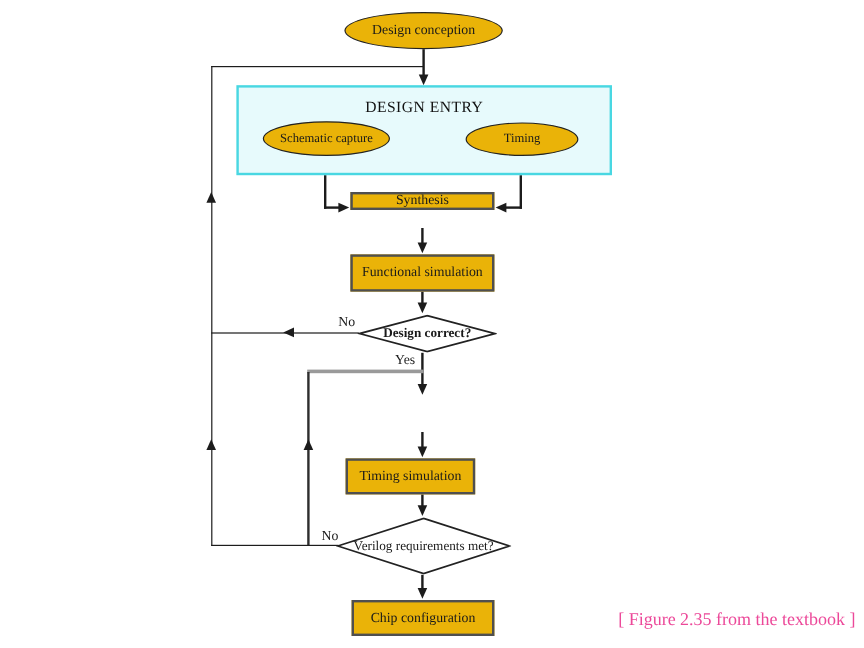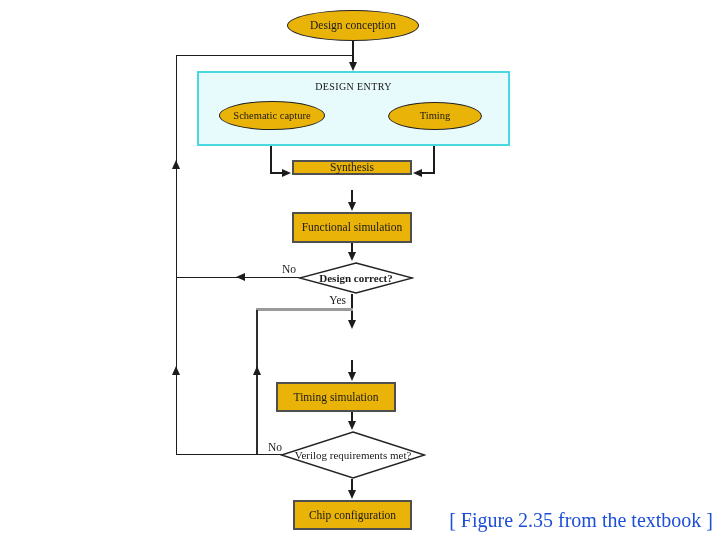--- a/index.html
+++ b/index.html
@@ -11,28 +11,28 @@
   .ar{position:absolute;width:0;height:0;}
   .ar.down{border-left:4px solid transparent;border-right:4px solid transparent;border-top:9px solid #1c1c1c;}
   .ar.up{border-left:4px solid transparent;border-right:4px solid transparent;border-bottom:9px solid #1c1c1c;}
   .ar.left{border-top:4px solid transparent;border-bottom:4px solid transparent;border-right:9px solid #1c1c1c;}
   .ar.right{border-top:4px solid transparent;border-bottom:4px solid transparent;border-left:9px solid #1c1c1c;}
   .node{position:absolute;display:flex;align-items:center;justify-content:center;
         text-align:center;font-size:11.5px;line-height:1.1;background:#eab308;box-sizing:border-box;}
   .ellipse{border:1.5px solid #222;border-radius:50%;}
   .rect{border:2px solid #4f4f4f;}
   .entry-box{position:absolute;box-sizing:border-box;border:2px solid #49d7e2;background:#e7fafc;}
-  .entry-title{position:absolute;top:8px;left:0;width:100%;text-align:center;font-size:10px;
+  .entry-title{position:absolute;top:8px;left:0;width:100%;text-align:center;font-size:13px;
                letter-spacing:0.4px;color:#111;}
   .diamond{position:absolute;}
   .diamond svg{display:block;}
   .diamond .dlabel{position:absolute;left:0;top:0;width:100%;height:100%;display:flex;
                    align-items:center;justify-content:center;font-size:11px;}
   .edge-label{position:absolute;font-size:11.5px;}
-  .caption{position:absolute;right:7px;top:509px;font-size:20px;color:#1d4ed8;text-align:right;}
+  .caption{position:absolute;right:7px;top:509px;font-size:15px;color:#ec4899;text-align:right;}
 </style>
 </head>
 <body>
 
 <div class="slide">
 
   <div class="ln" style="left:176px;top:55px;width:177px;height:1px;"></div>
   <div class="ln" style="left:176px;top:55px;width:1px;height:400px;"></div>
   <div class="ln" style="left:352px;top:41px;width:2px;height:23px;"></div>
   <div class="ln" style="left:270px;top:130px;width:2px;height:44px;"></div>
@@ -89,21 +89,21 @@
   </div>
 
   <div class="diamond" style="left:298px;top:262px;width:116px;height:32px;font-weight:bold;">
     <svg width="116" height="32" viewBox="0 0 116 32">
       <polygon points="58,1 114.5,16 58,31 1.5,16" fill="#ffffff" stroke="#222222" stroke-width="1.4"></polygon>
     </svg>
     <div class="dlabel">Design correct?</div>
   </div>
 
 
-  <div class="node rect" style="left:276px;top:382px;width:120px;height:30px;">
+  <div class="node rect" style="left:288px;top:382px;width:108px;height:30px;">
     <span>Timing simulation</span>
   </div>
 
   <div class="diamond" style="left:280px;top:431px;width:146px;height:48px;">
     <svg width="146" height="48" viewBox="0 0 146 48">
       <polygon points="73,1 144.5,24 73,47 1.5,24" fill="#ffffff" stroke="#222222" stroke-width="1.4"></polygon>
     </svg>
     <div class="dlabel">Verilog requirements met?</div>
   </div>
 

